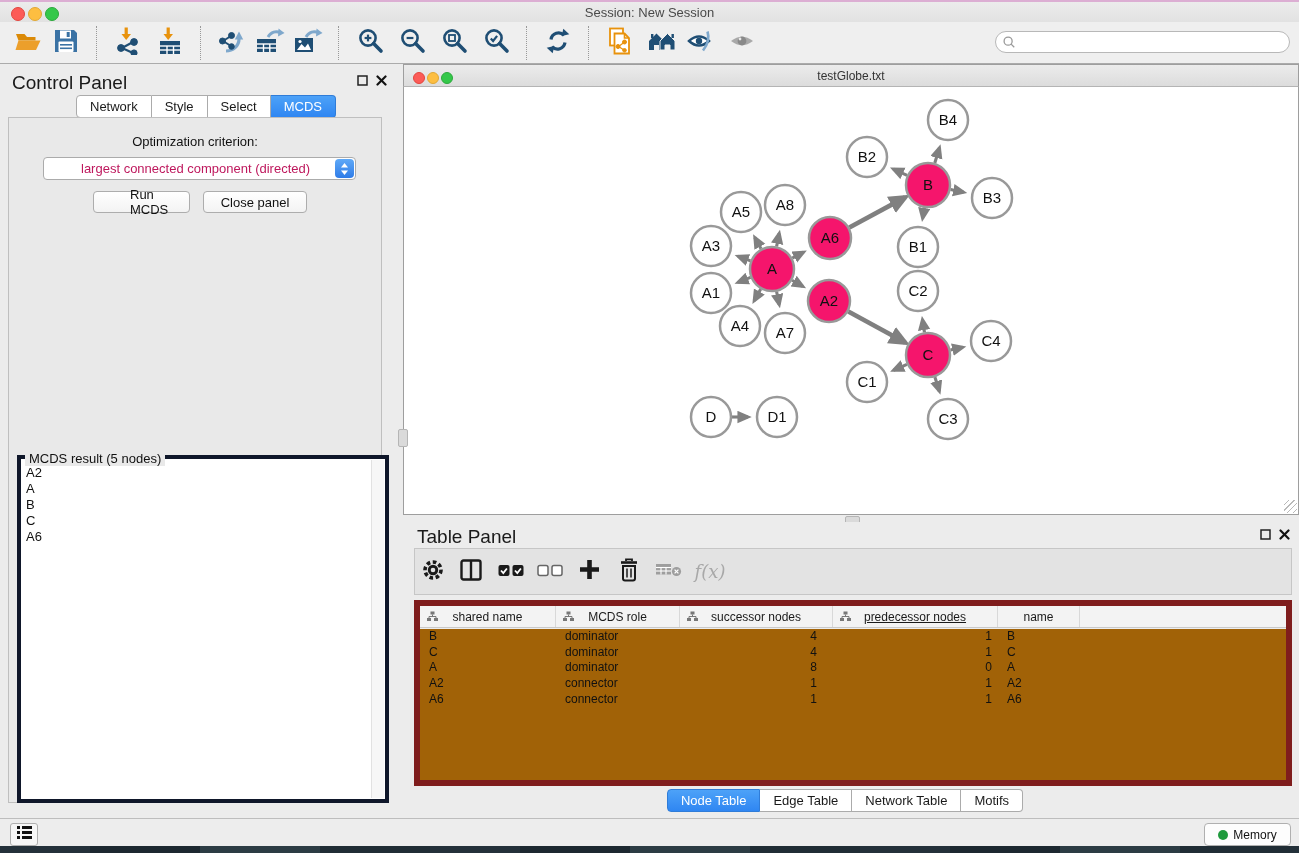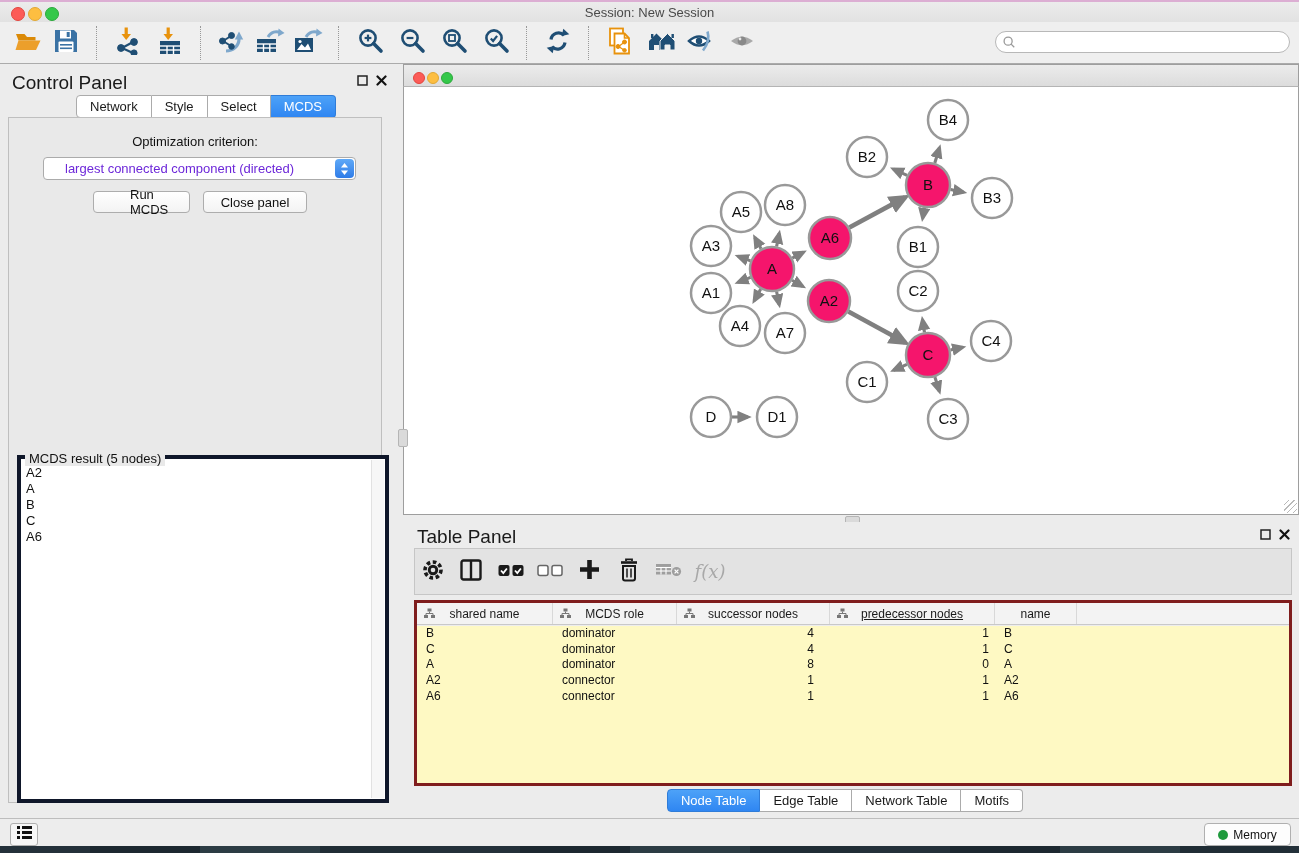--- a/index.html
+++ b/index.html
@@ -37,21 +37,21 @@
   .seg{height:21px;line-height:21px;padding:0 13px;font-size:13px;background:#fff;color:#1a1a1a;
        border:1px solid #ABABAB;border-left:none;}
   .seg:first-child{border-left:1px solid #ABABAB;border-radius:4px 0 0 4px;}
   .seg:last-child{border-radius:0 4px 4px 0;}
   .seg.active{background:linear-gradient(#4DA2F8,#2F86F2);color:#fff;border-color:#2F7CD8;}
   .cp-pane{position:absolute;left:8px;top:53px;width:372px;height:684px;background:#E9E9E9;
            border:1px solid #BFBFBF;}
   .opt-label{position:absolute;left:0;right:0;top:16px;text-align:center;font-size:13px;color:#111;}
   .dropdown{position:absolute;left:34px;top:39px;width:313px;height:23px;background:#fff;border:1px solid #ABABAB;
             border-radius:4px;display:flex;align-items:center;box-sizing:border-box;}
-  .dropdown .dd-text{flex:1;font-size:13px;padding-left:21px;color:#6d28d9;white-space:nowrap;overflow:hidden;}
+  .dropdown .dd-text{flex:1;font-size:13px;padding-left:21px;color:#be185d;white-space:nowrap;overflow:hidden;margin-left:16px;}
   .dd-step{width:19px;height:19px;margin-right:1px;border-radius:4px;background:linear-gradient(#5FA9F7,#2F7CE8);
            display:flex;flex-direction:column;align-items:center;justify-content:center;}
   .dd-step svg{display:block}
   .btn{position:absolute;height:22px;background:linear-gradient(#FFFFFF,#F3F3F3);border:1px solid #ADADAD;
        border-radius:4px;font-size:13px;color:#111;display:flex;align-items:center;justify-content:center;box-sizing:border-box;}
   .groupbox{position:absolute;left:8px;top:337px;width:364px;height:340px;border:4px solid #0f172a;background:#fff;}
   .groupbox-title{position:absolute;top:-8px;left:4px;background:#E9E9E9;padding:0 4px;font-size:13px;color:#111;}
   .mcds-list{position:absolute;left:2px;top:6px;right:14px;bottom:2px;overflow:hidden;}
   .mcds-list div{font-size:13px;line-height:16px;padding-left:3px;color:#111;}
   .scrolltrack{position:absolute;top:1px;right:1px;bottom:1px;width:12px;background:#F7F7F7;border-left:1px solid #E2E2E2;}
@@ -69,21 +69,21 @@
   .hhandle{left:845px;top:516px;width:13px;height:6px;background:#DADADA;border:1px solid #B5B5B5;border-radius:2px;}
   
   .tablepanel{left:391px;top:522px;width:908px;height:296px;background:#ECECEC;}
   .tp-head{position:absolute;left:26px;top:4px;}
   .tp-float{position:absolute;left:867px;top:5px;}
   .tp-close{position:absolute;left:886px;top:5px;}
   .tp-toolbar{position:absolute;left:23px;top:26px;width:878px;height:47px;background:#E3E3E3;
               border:1px solid #C6C6C6;display:flex;align-items:center;box-sizing:border-box;}
   .tico{display:flex;align-items:center;justify-content:center;height:32px;flex:0 0 auto;}
   .fx{font-family:"DejaVu Serif",serif;font-style:italic;font-size:18px;color:#A8A8A8;}
-  .datatable{position:absolute;left:23px;top:78px;width:878px;height:186px;background:#fef9c3;border:3px solid #7f1d1d;
+  .datatable{position:absolute;left:23px;top:78px;width:878px;height:186px;background:#a16207;border:6px solid #7f1d1d;
              box-sizing:border-box;overflow:hidden;}
   .thead{display:flex;height:21px;background:#F3F3F3;border-bottom:1px solid #C9C9C9;box-shadow:0 1px 0 #EDEDED;}
   .th{position:relative;display:flex;align-items:center;justify-content:center;font-size:12px;color:#1a1a1a;
       border-right:1px solid #D8D8D8;box-sizing:border-box;flex:0 0 auto;}
   .th .colicon{position:absolute;left:7px;top:5px;}
   .tr{display:flex;height:15.8px;align-items:center;}
   .td{font-size:12px;color:#111;box-sizing:border-box;flex:0 0 auto;white-space:nowrap;overflow:hidden;}
   .td.l{text-align:left;padding-left:9px;}
   .td.r1{text-align:right;padding-right:16px;}
   .td.r2{text-align:right;padding-right:6px;}
@@ -326,20 +326,21 @@
         <div class="scrolltrack"></div>
       </div>
     </div>
   </div>
 
   <div class="abs netwin">
     <div class="bar">
       <div class="light red" style="left:9px"></div>
       <div class="light yellow" style="left:23px"></div>
       <div class="light green" style="left:37px"></div>
+      <div class="title">testGlobe.txt</div>
     </div>
     <div class="canvas">
       <svg id="graph-svg" width="894" height="426" viewBox="0 0 894 426">
         <defs>
           <marker id="arrow" markerWidth="5" markerHeight="5" refX="3.4" refY="2" orient="auto" markerUnits="strokeWidth">
             <path d="M0,0 L4.6,2 L0,4 Z" fill="#808080"></path>
           </marker>
         </defs>
         <g id="edge-layer">
             <line x1="346.59698311096014" y1="190.42085910388454" x2="333.98641259922414" y2="195.3823950429282" stroke="#808080" stroke-width="3.1" marker-end="url(#arrow)"></line>

